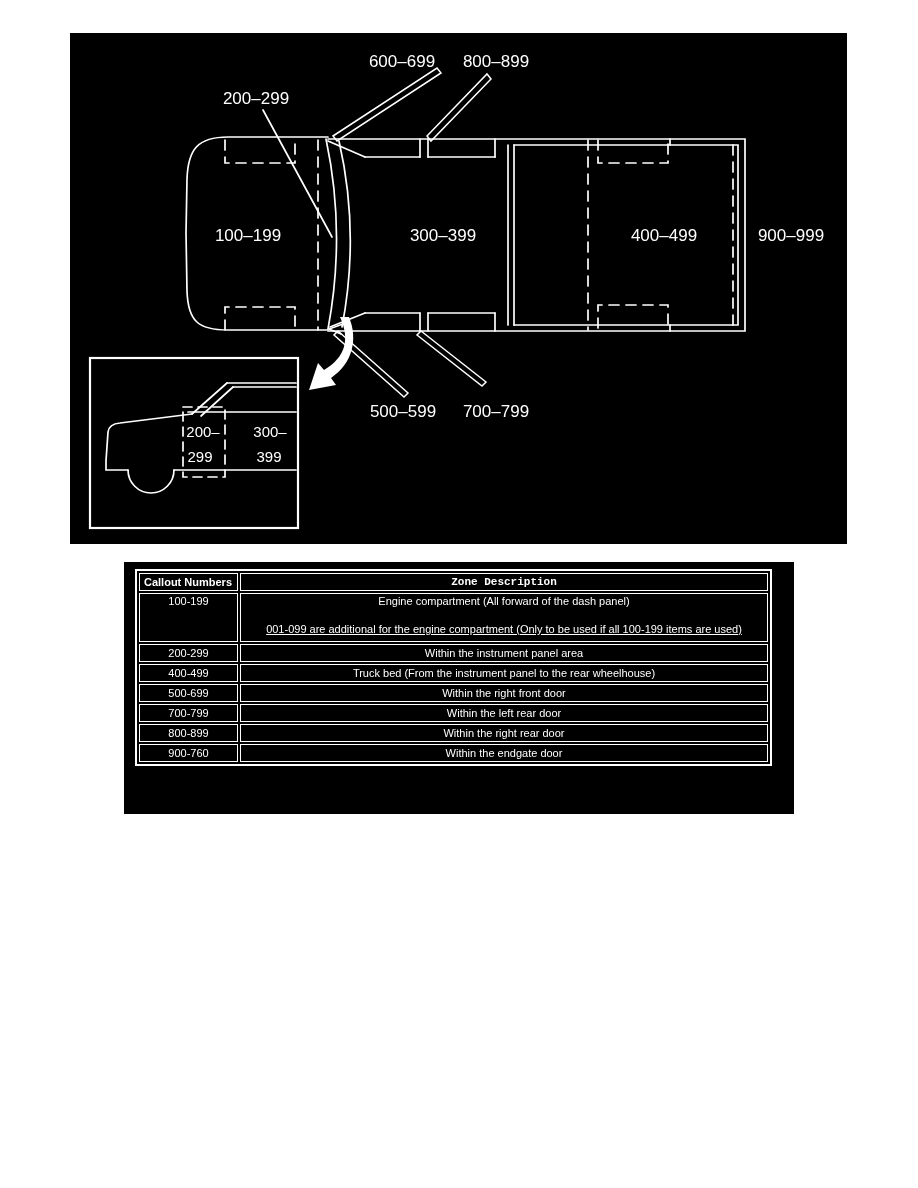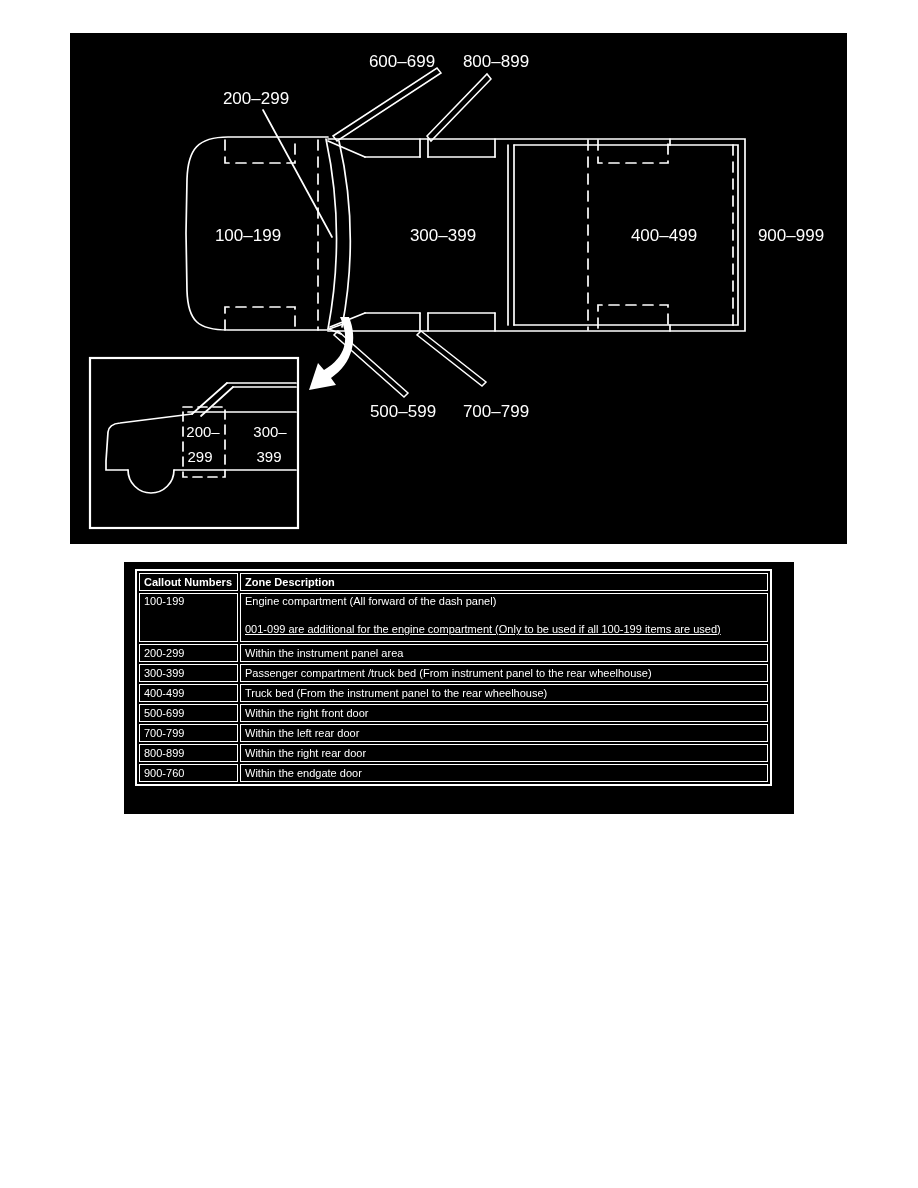--- a/index.html
+++ b/index.html
@@ -28,22 +28,22 @@
     border-collapse:separate; border-spacing:2px;
     border:2px solid #ffffff; background:#000000;
     width:637px; table-layout:fixed;
     color:#ffffff; font-size:11px; line-height:15px;
   }
   table.zones th, table.zones td {
     border:1.5px solid #ffffff; padding:0 4px; background:#000000;
     overflow:hidden; white-space:nowrap;
   }
   table.zones th { font-weight:bold; height:16px; text-align:left; }
-  table.zones th.center { text-align:left; }
-  table.zones td { height:16px; vertical-align:middle; }
+  table.zones th.center { text-align:center;font-family:Liberation Mono, monospace; }
+  table.zones td { height:16px; vertical-align:middle;text-align:center; }
   tr.tall td { height:47px; vertical-align:top; line-height:14px; }
   .desc2 { margin-top:14px;text-decoration:underline; }
 </style>
 </head>
 <body>
 
 <div class="page">
 
   <div class="diagram-box">
     <svg width="777" height="511" viewBox="0 0 777 511">
@@ -150,24 +150,20 @@
         <td>
           <div>Engine compartment (All forward of the dash panel)</div>
           <div class="desc2">001-099 are additional for the engine compartment (Only to be used if all 100-199 items are used)</div>
         </td>
       </tr>
       <tr>
         <td>200-299</td>
         <td>Within the instrument panel area</td>
       </tr>
       <tr>
-        <td>300-399</td>
-        <td>Passenger compartment /truck bed (From instrument panel to the rear wheelhouse)</td>
-      </tr>
-      <tr>
         <td>400-499</td>
         <td>Truck bed (From the instrument panel to the rear wheelhouse)</td>
       </tr>
       <tr>
         <td>500-699</td>
         <td>Within the right front door</td>
       </tr>
       <tr>
         <td>700-799</td>
         <td>Within the left rear door</td>

